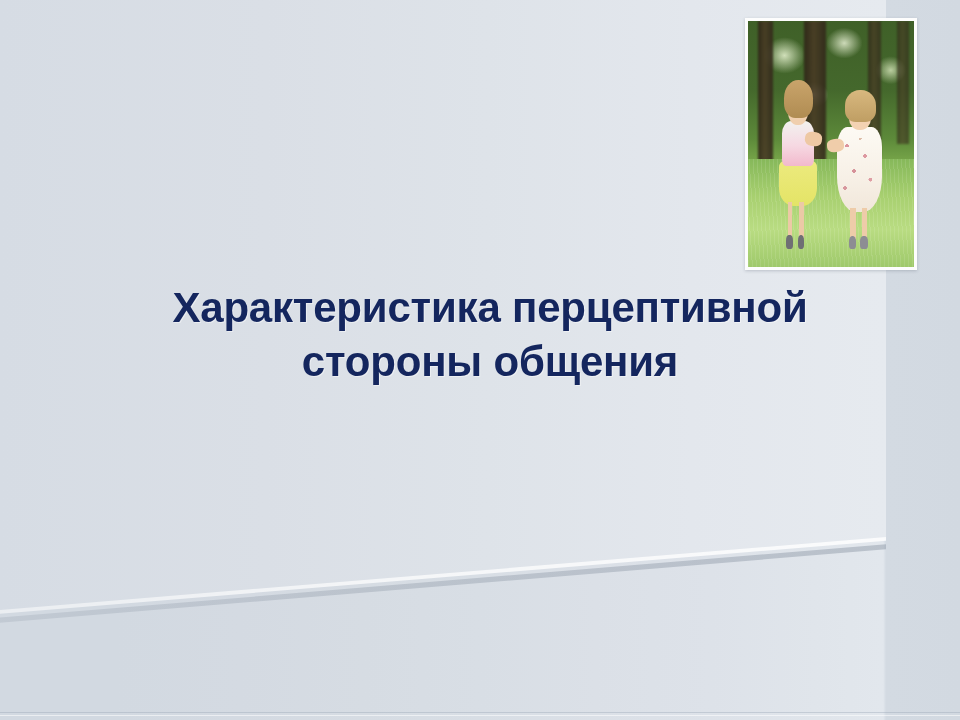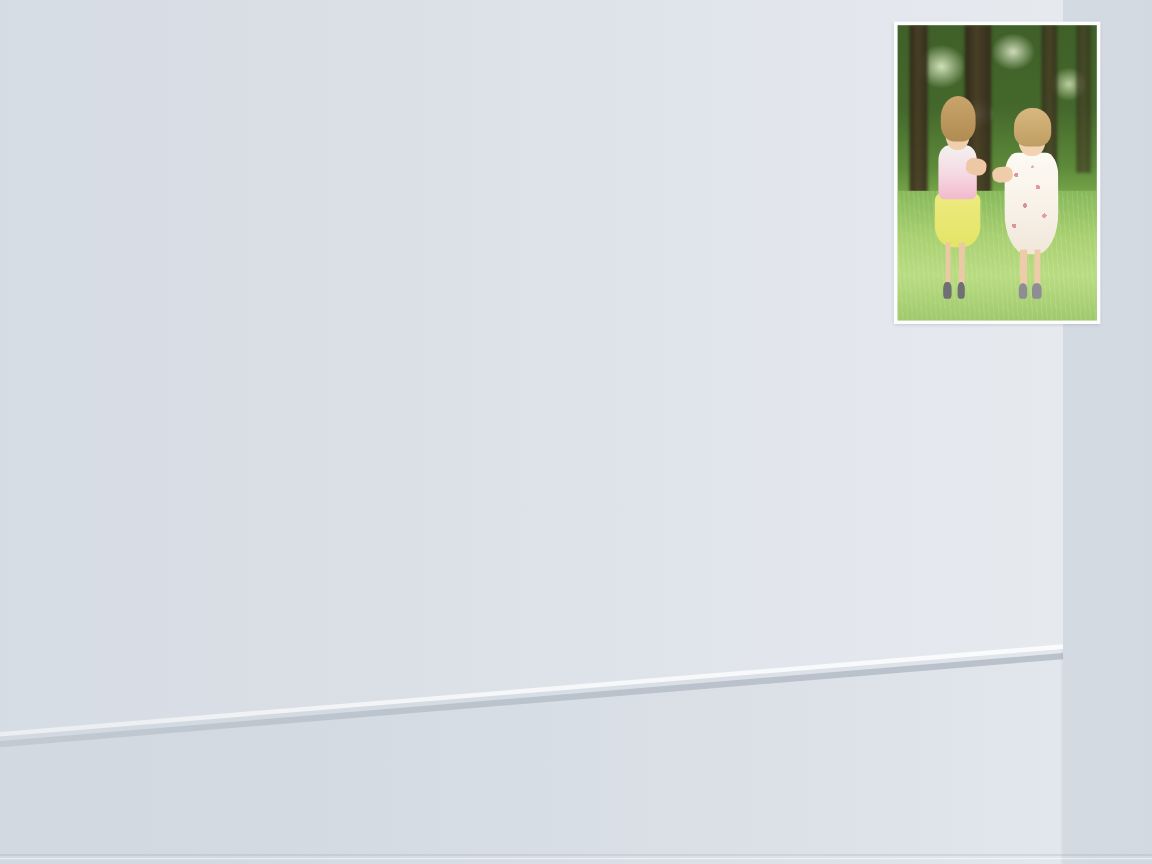--- a/index.html
+++ b/index.html
@@ -302,14 +302,16 @@
         <div class="face"></div>
         <div class="hair"></div>
         <div class="leg a"></div>
         <div class="leg b"></div>
         <div class="shoe a"></div>
         <div class="shoe b"></div>
       </div>
     </div>
   </div>
 
+  <div class="title-block">Характеристика перцептивной
+стороны общения</div>
 
 </div>
 
 </body></html>

